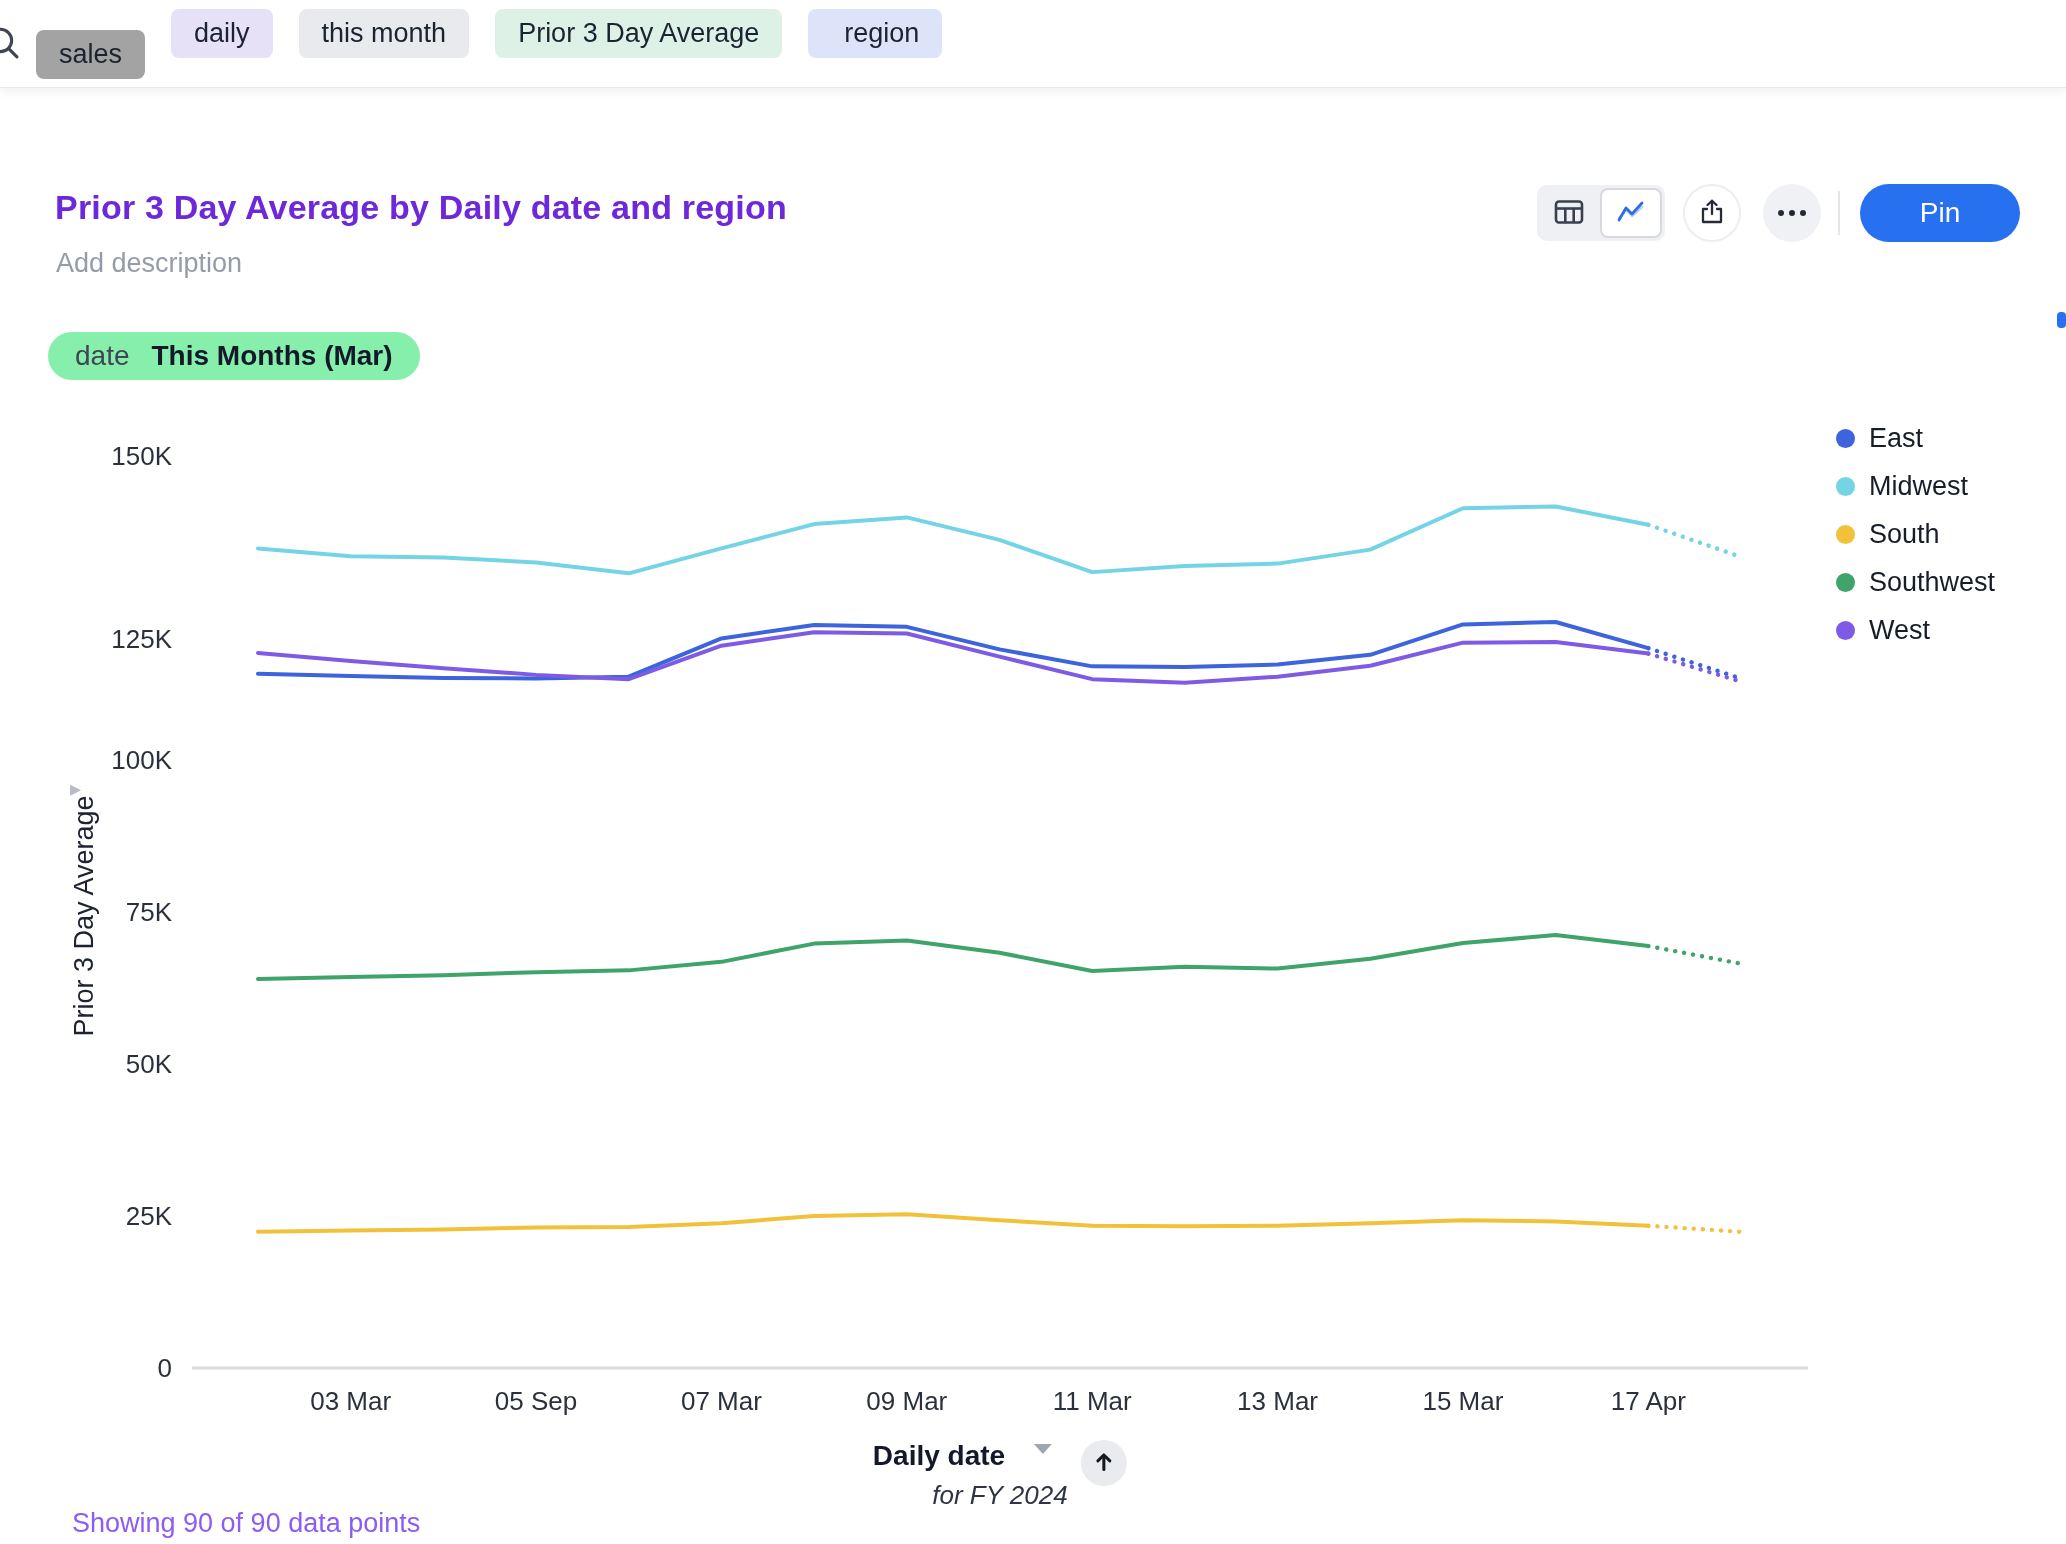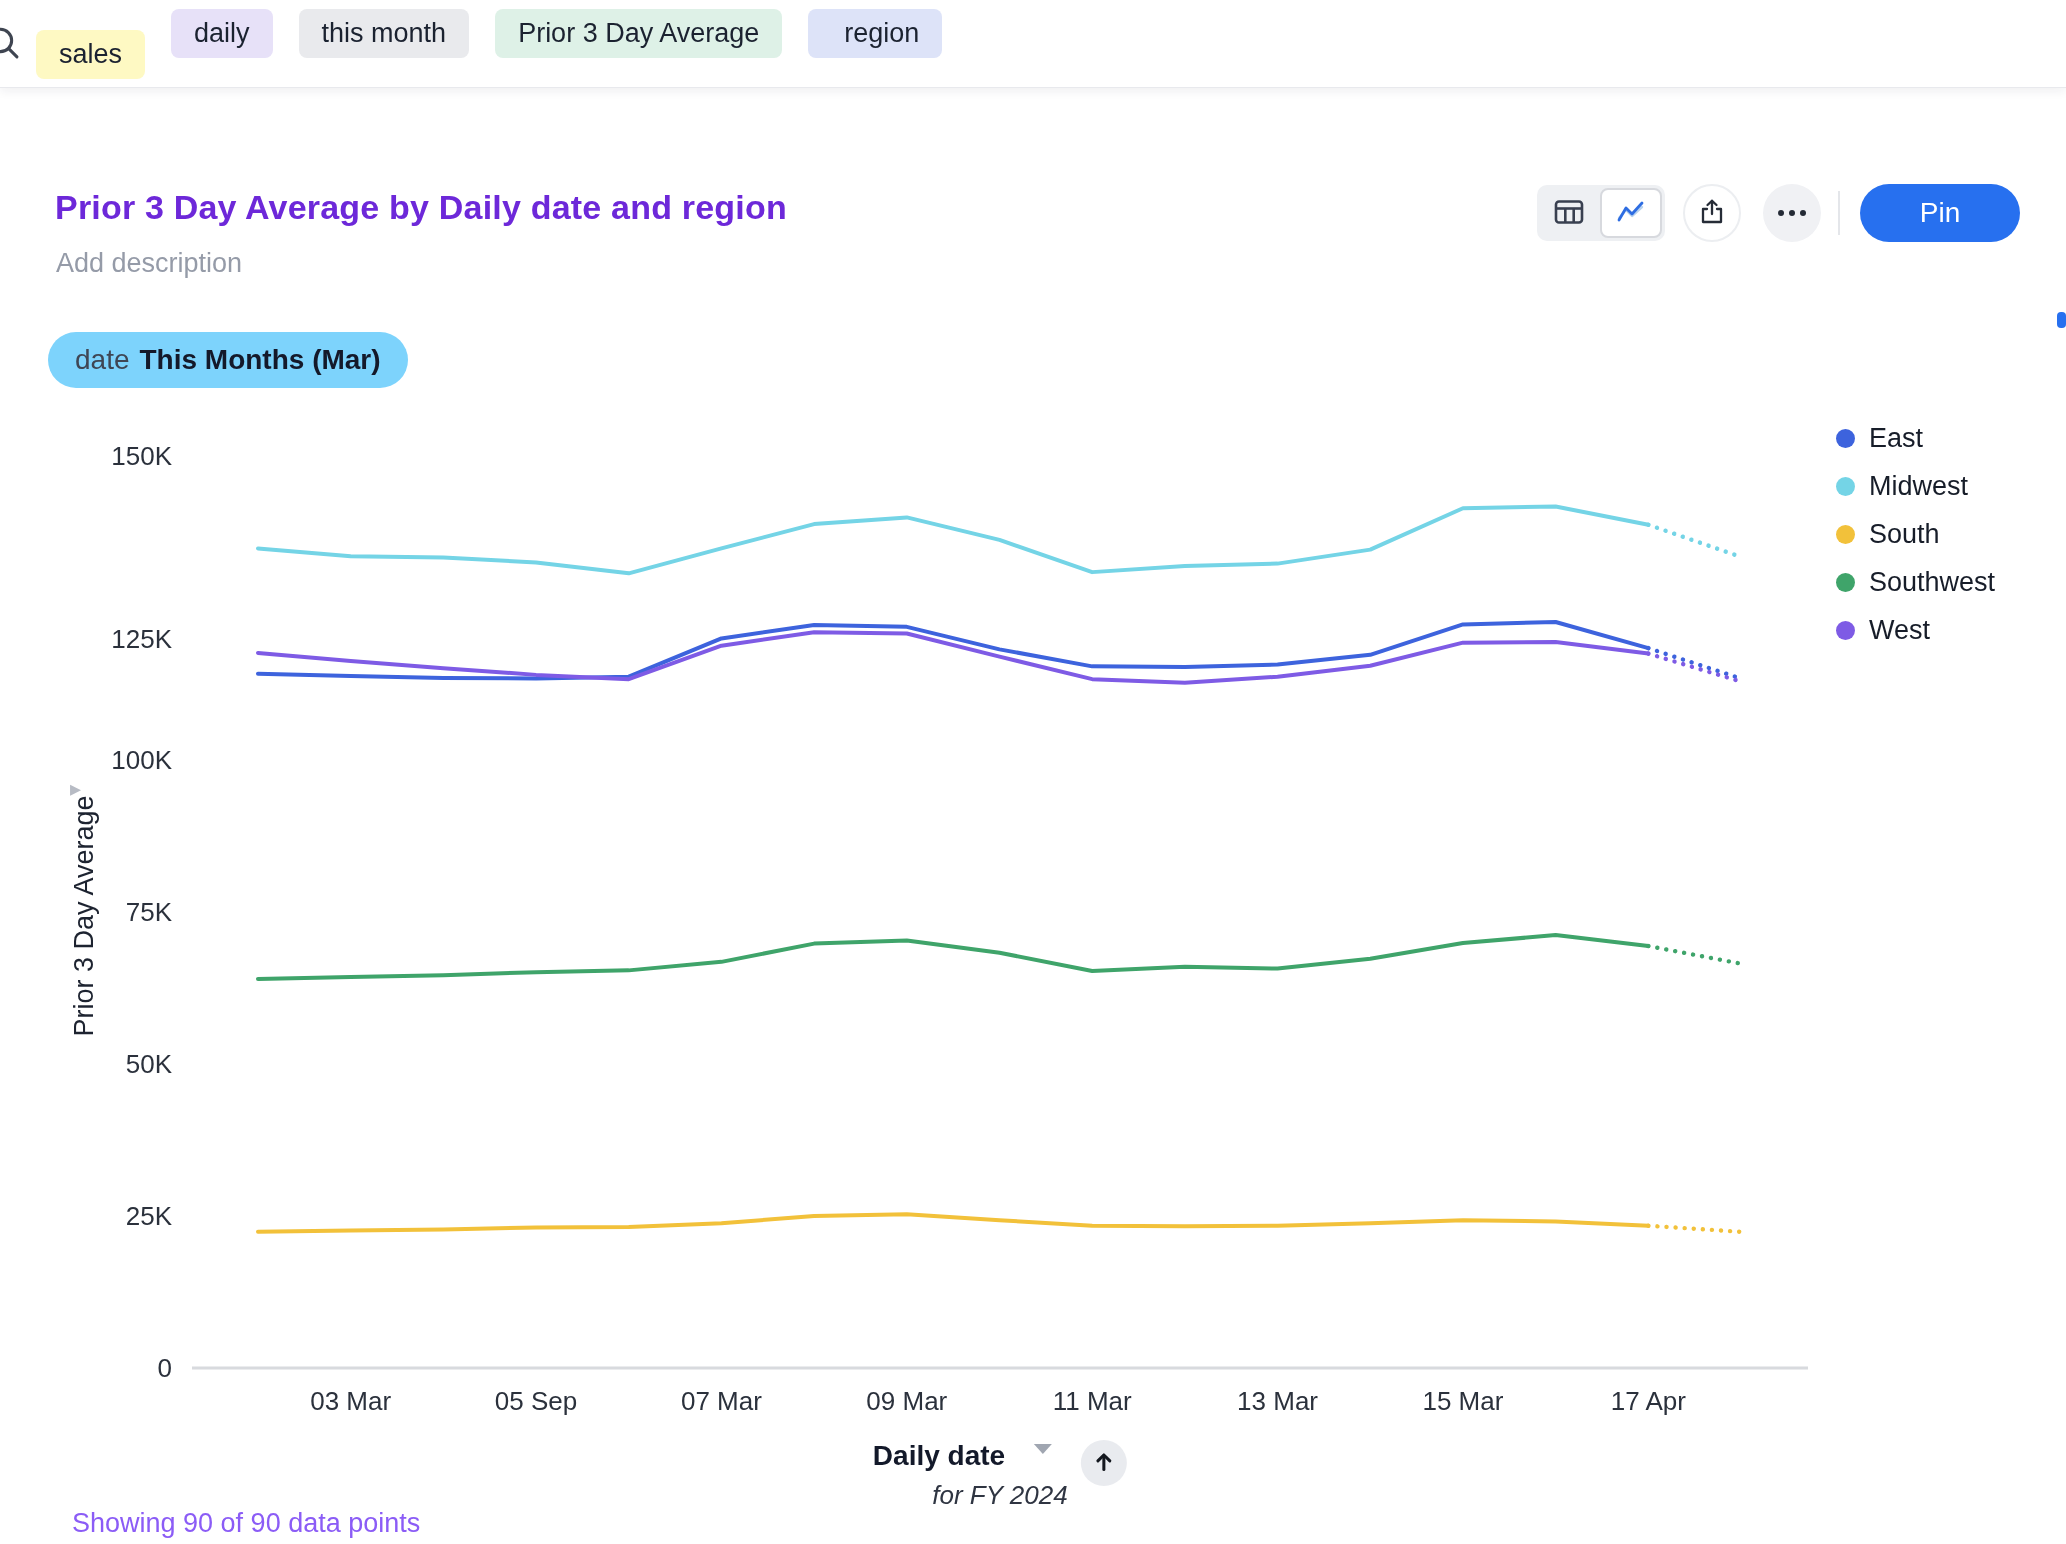--- a/index.html
+++ b/index.html
@@ -30,22 +30,22 @@
             cursor:pointer;border:none;background:transparent}
   .icon-btn.share{background:#fff;border:2px solid #eceef1;margin-left:18px}
   .icon-btn.more{background:#f0f1f4;margin-left:22px}
   .dots{display:flex;gap:5px}
   .dots i{width:6px;height:6px;border-radius:50%;background:#242a35;display:block}
   .divider{width:2px;height:44px;background:#e4e6ea;margin-left:17px}
   .pin-btn{width:160px;height:58px;margin-left:20px;border-radius:29px;background:#2770ef;color:#fff;
            font-size:28px;font-weight:500;border:none;cursor:pointer;font-family:inherit}
 
   
-  .chip{position:absolute;left:48px;top:332px;height:56px;border-radius:28px;background:#7dd3fc;
-        display:inline-flex;align-items:center;padding:0 27px;font-size:28px;color:#3f4654;gap:10px;cursor:pointer}
+  .chip{position:absolute;left:48px;top:332px;height:48px;border-radius:28px;background:#86efac;
+        display:inline-flex;align-items:center;padding:0 27px;font-size:28px;color:#3f4654;gap:22px;cursor:pointer}
   .chip b{color:#14192a;font-weight:700}
 
   
   #chart-layer{position:absolute;inset:0;z-index:1}
   .chart-svg{position:absolute;left:0;top:0}
   .y-tick{position:absolute;left:40px;width:132px;text-align:right;font-size:26px;color:#2b313c;height:32px;line-height:32px}
   .x-tick{position:absolute;top:1386px;width:140px;margin-left:-70px;text-align:center;font-size:26px;color:#2b313c}
   .legend{position:absolute;left:1836px;top:424px;display:flex;flex-direction:column;gap:20px}
   .legend-item{display:flex;align-items:center;gap:14px;font-size:27px;color:#171d29;cursor:pointer;height:28px}
   .legend-dot{width:19px;height:19px;border-radius:50%;flex:0 0 auto}
@@ -71,21 +71,21 @@
 <div class="page">
 
   <header class="topbar">
     <span class="search-icon">
       <svg width="40" height="40" viewBox="0 0 34 34">
         <circle cx="14" cy="14" r="9.5" fill="none" stroke="#3f4551" stroke-width="2.6"></circle>
         <line x1="21" y1="21" x2="28" y2="28" stroke="#3f4551" stroke-width="2.6" stroke-linecap="round"></line>
       </svg>
     </span>
     <div class="tokens" id="tokens">
-        <div class="token" style="background: #fef9c3; margin-top: 21px;">sales</div>
+        <div class="token" style="background: #a3a3a3; margin-top: 21px;">sales</div>
         <div class="token" style="background: rgb(231, 225, 248);">daily</div>
         <div class="token" style="background: rgb(233, 234, 237);">this month</div>
         <div class="token" style="background: rgb(222, 241, 231);">Prior 3 Day Average</div>
         <div class="token" style="background: rgb(221, 227, 248); padding-left: 36px;">region</div>
       </div>
   </header>
 
   <div class="scroll-thumb"></div>
 
   <h1 class="title">Prior 3 Day Average by Daily date and region</h1>

